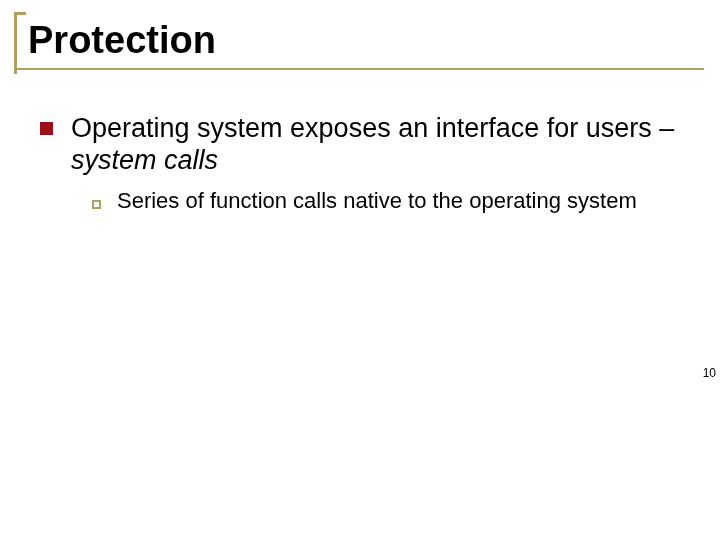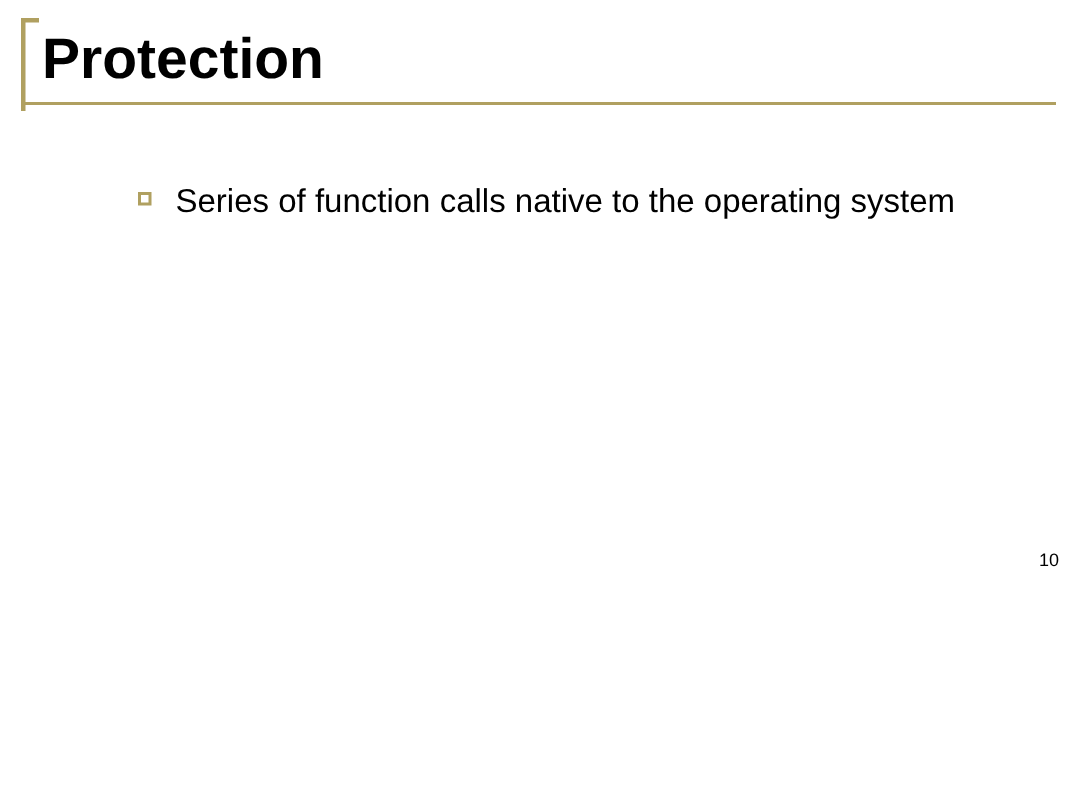--- a/index.html
+++ b/index.html
@@ -66,21 +66,21 @@
     flex: 0 0 13px;
     margin-top: 10px;
     margin-right: 18px;
   }
   .lvl1 .text {
     font-size: 27px;
     line-height: 1.2;
   }
   .lvl2 {
     display: flex;
-    align-items: flex-start;
+    align-items: center;
     margin-left: 52px;
     margin-top: 8px;
     margin-bottom: 24px;
   }
   .lvl2 .bullet {
     width: 9px;
     height: 9px;
     border: 2px solid #b0a060;
     flex: 0 0 9px;
     margin-top: 8px;
@@ -88,40 +88,46 @@
     box-sizing: border-box;
   }
   .lvl2 .text {
     font-size: 22px;
     line-height: 1.25;
   }
   .italic { font-style: italic; }
   .spacer { height: 20px; }
   .page-number {
     position: absolute;
-    right: 14px;
+    right: 4px;
     bottom: 10px;
     font-size: 12px;
     color: #000;
   }
 </style>
 </head>
 <body>
 
 <div class="slide">
 
   <div class="title-wrap">
     <div class="title-rule-top"></div>
     <div class="title-rule-left"></div>
     <div class="title">Protection</div>
     <div class="title-underline"></div>
   </div>
 
   <div class="body">
 
+    <div class="lvl1">
+      <div class="bullet"></div>
+      <div class="text">
+        <span>Operating system exposes an interface for users – </span><span class="italic">system calls</span>
+      </div>
+    </div>
 
     <div class="lvl2">
       <div class="bullet"></div>
       <div class="text">Series of function calls native to the operating system</div>
     </div>
 
     <div class="spacer"></div>
 
 
 

